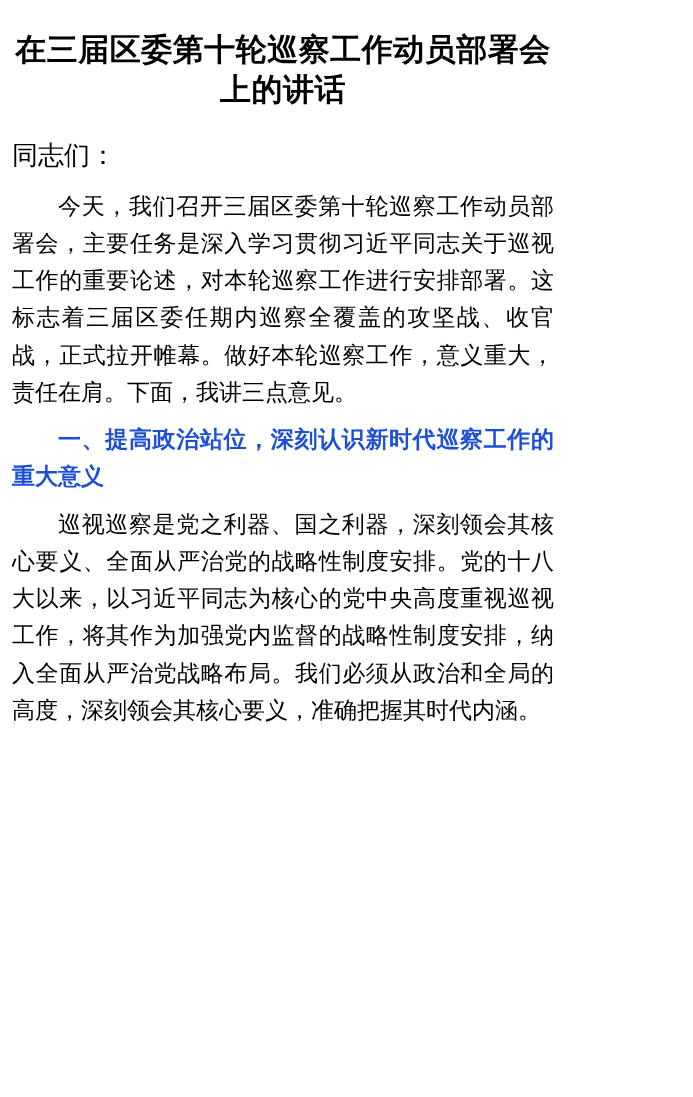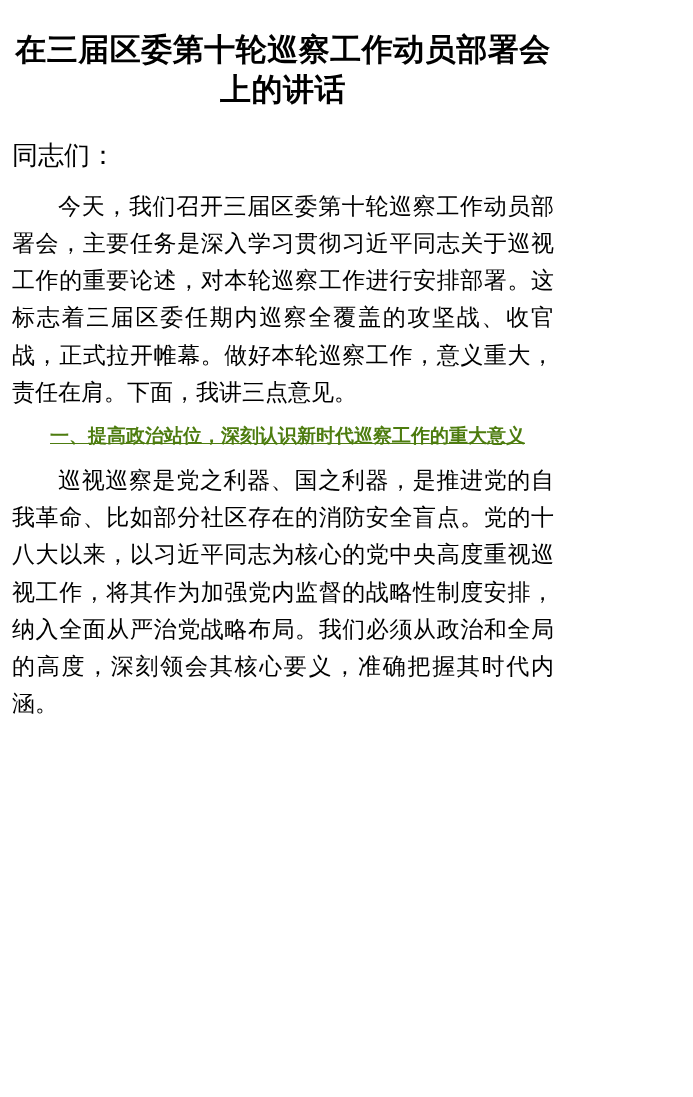--- a/index.html
+++ b/index.html
@@ -37,40 +37,39 @@
   }
   .para {
     font-size: 23px;
     line-height: 1.62;
     margin: 6px 0 10px 0;
     text-indent: 2em;
     text-align: justify;
     text-justify: inter-ideograph;
   }
   .heading {
-    font-size: 19px;
+    font-size: 23px;
     line-height: 1.62;
     font-weight: bold;
-    color: #4d7c0f;
+    color: #1d4ed8;
     margin: 0 0 10px 0;
     text-indent: 2em;
     text-align: justify;
     text-justify: inter-ideograph;
-    text-decoration: underline;
   }
 </style>
 </head>
 <body>
 
 <div class="page">
 
   <h1 class="doc-title">在三届区委第十轮巡察工作动员部署会上的讲话</h1>
 
   <p class="salutation">同志们：</p>
 
   <p class="para">今天，我们召开三届区委第十轮巡察工作动员部署会，主要任务是深入学习贯彻习近平同志关于巡视工作的重要论述，对本轮巡察工作进行安排部署。这标志着三届区委任期内巡察全覆盖的攻坚战、收官战，正式拉开帷幕。做好本轮巡察工作，意义重大，责任在肩。下面，我讲三点意见。</p>
 
   <p class="heading">一、提高政治站位，深刻认识新时代巡察工作的重大意义</p>
 
-  <p class="para">巡视巡察是党之利器、国之利器，是推进党的自我革命、比如部分社区存在的消防安全盲点。党的十八大以来，以习近平同志为核心的党中央高度重视巡视工作，将其作为加强党内监督的战略性制度安排，纳入全面从严治党战略布局。我们必须从政治和全局的高度，深刻领会其核心要义，准确把握其时代内涵。</p>
+  <p class="para">巡视巡察是党之利器、国之利器，深刻领会其核心要义、全面从严治党的战略性制度安排。党的十八大以来，以习近平同志为核心的党中央高度重视巡视工作，将其作为加强党内监督的战略性制度安排，纳入全面从严治党战略布局。我们必须从政治和全局的高度，深刻领会其核心要义，准确把握其时代内涵。</p>
 
 
 </div>
 
 </body></html>

